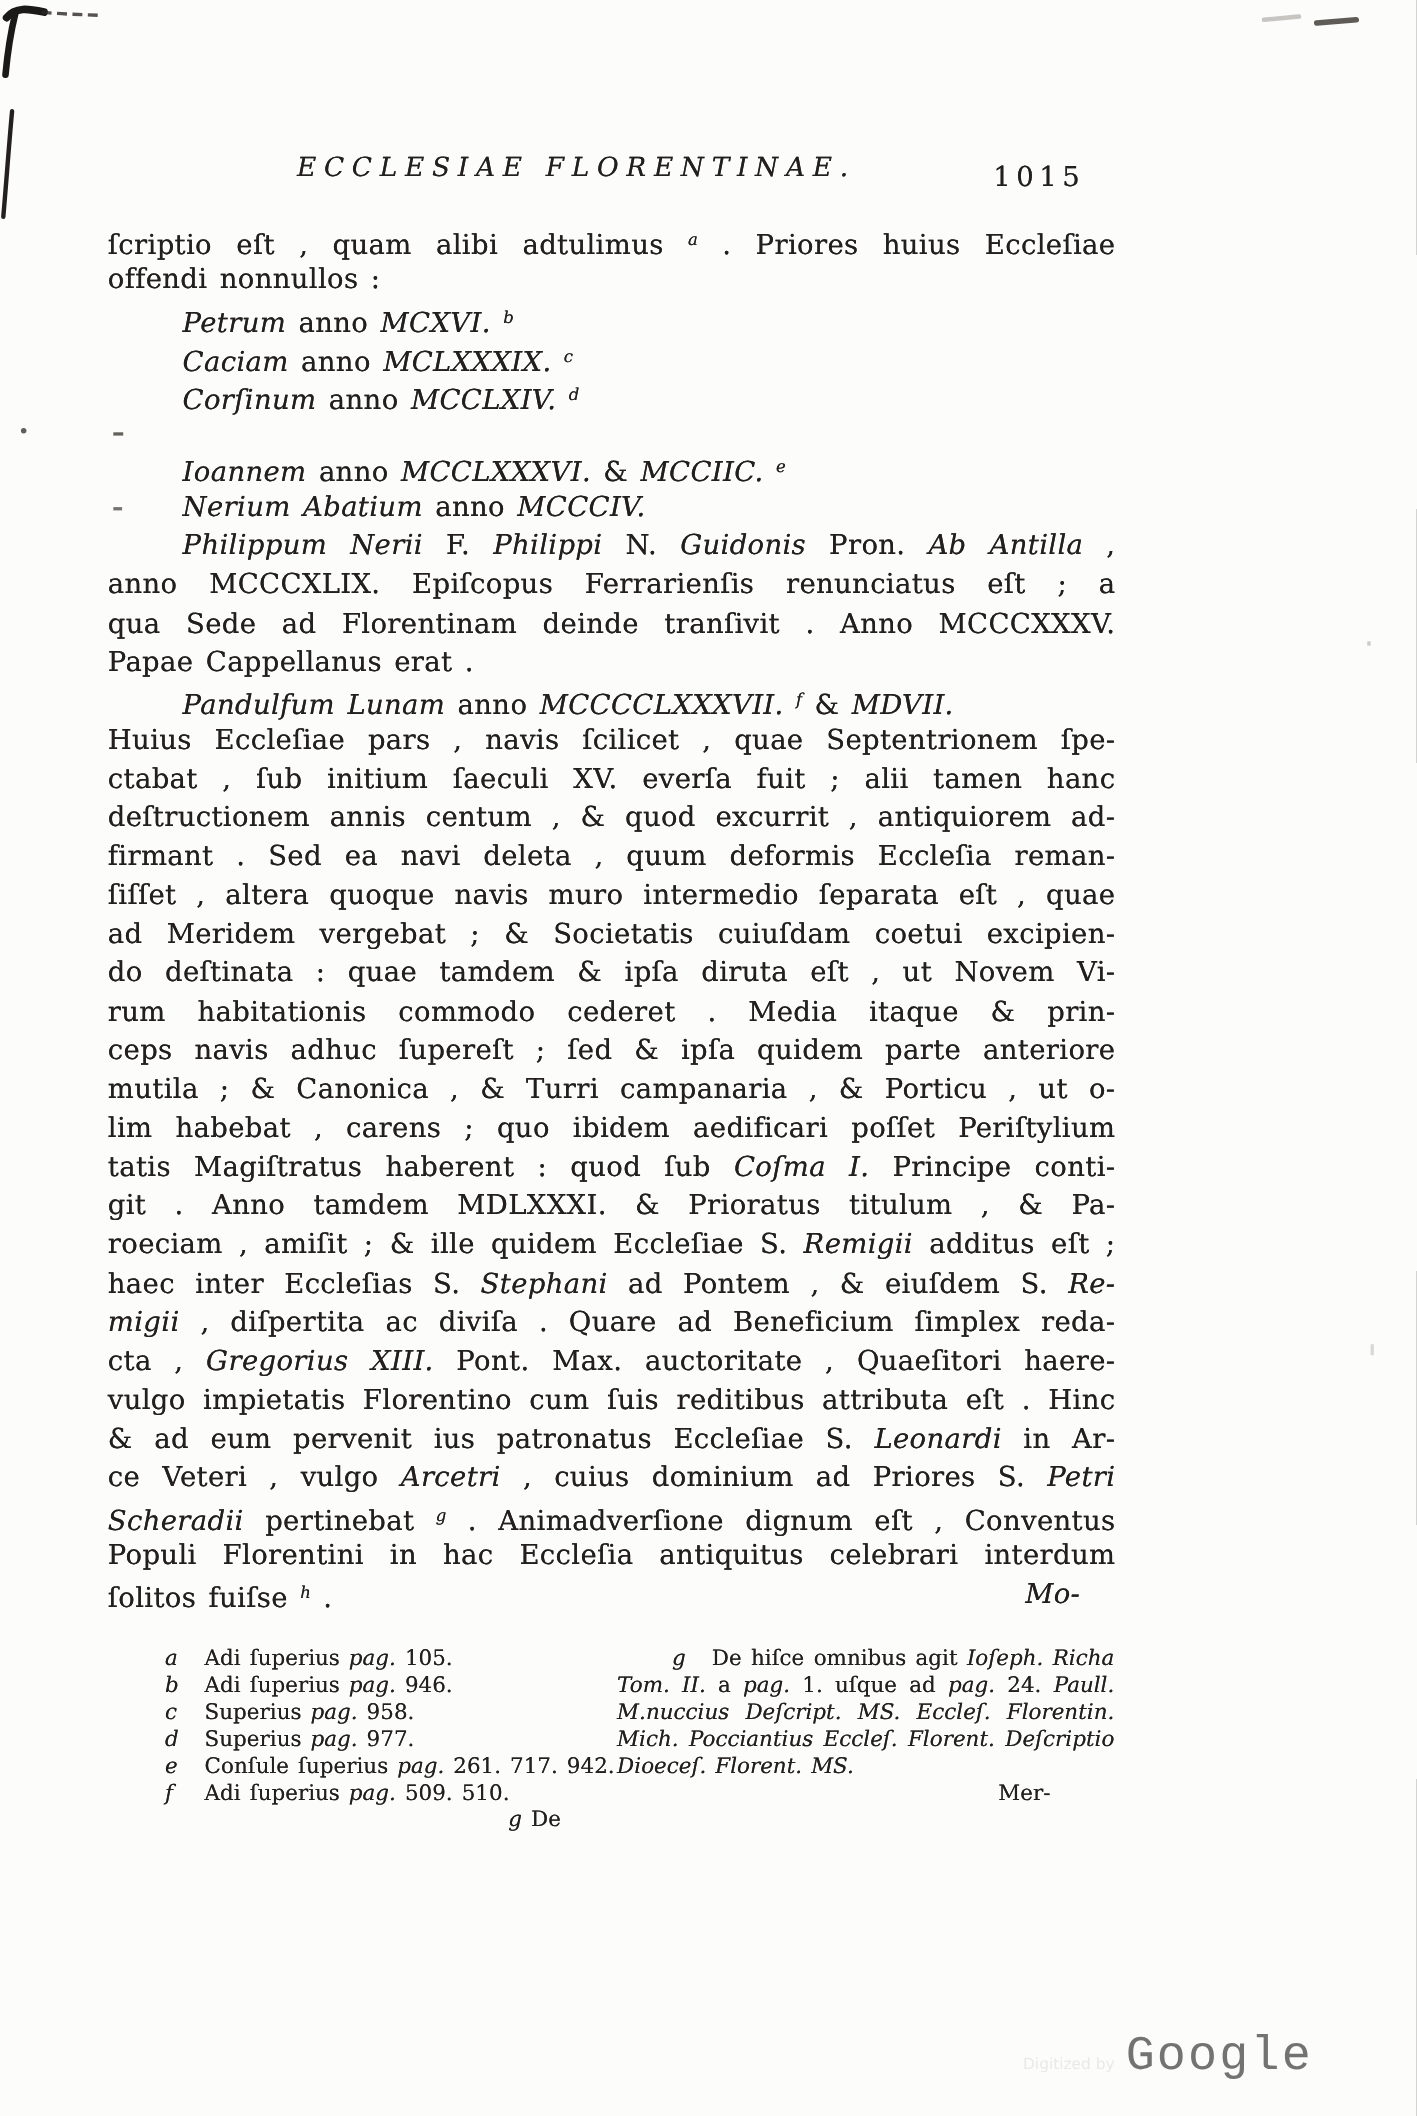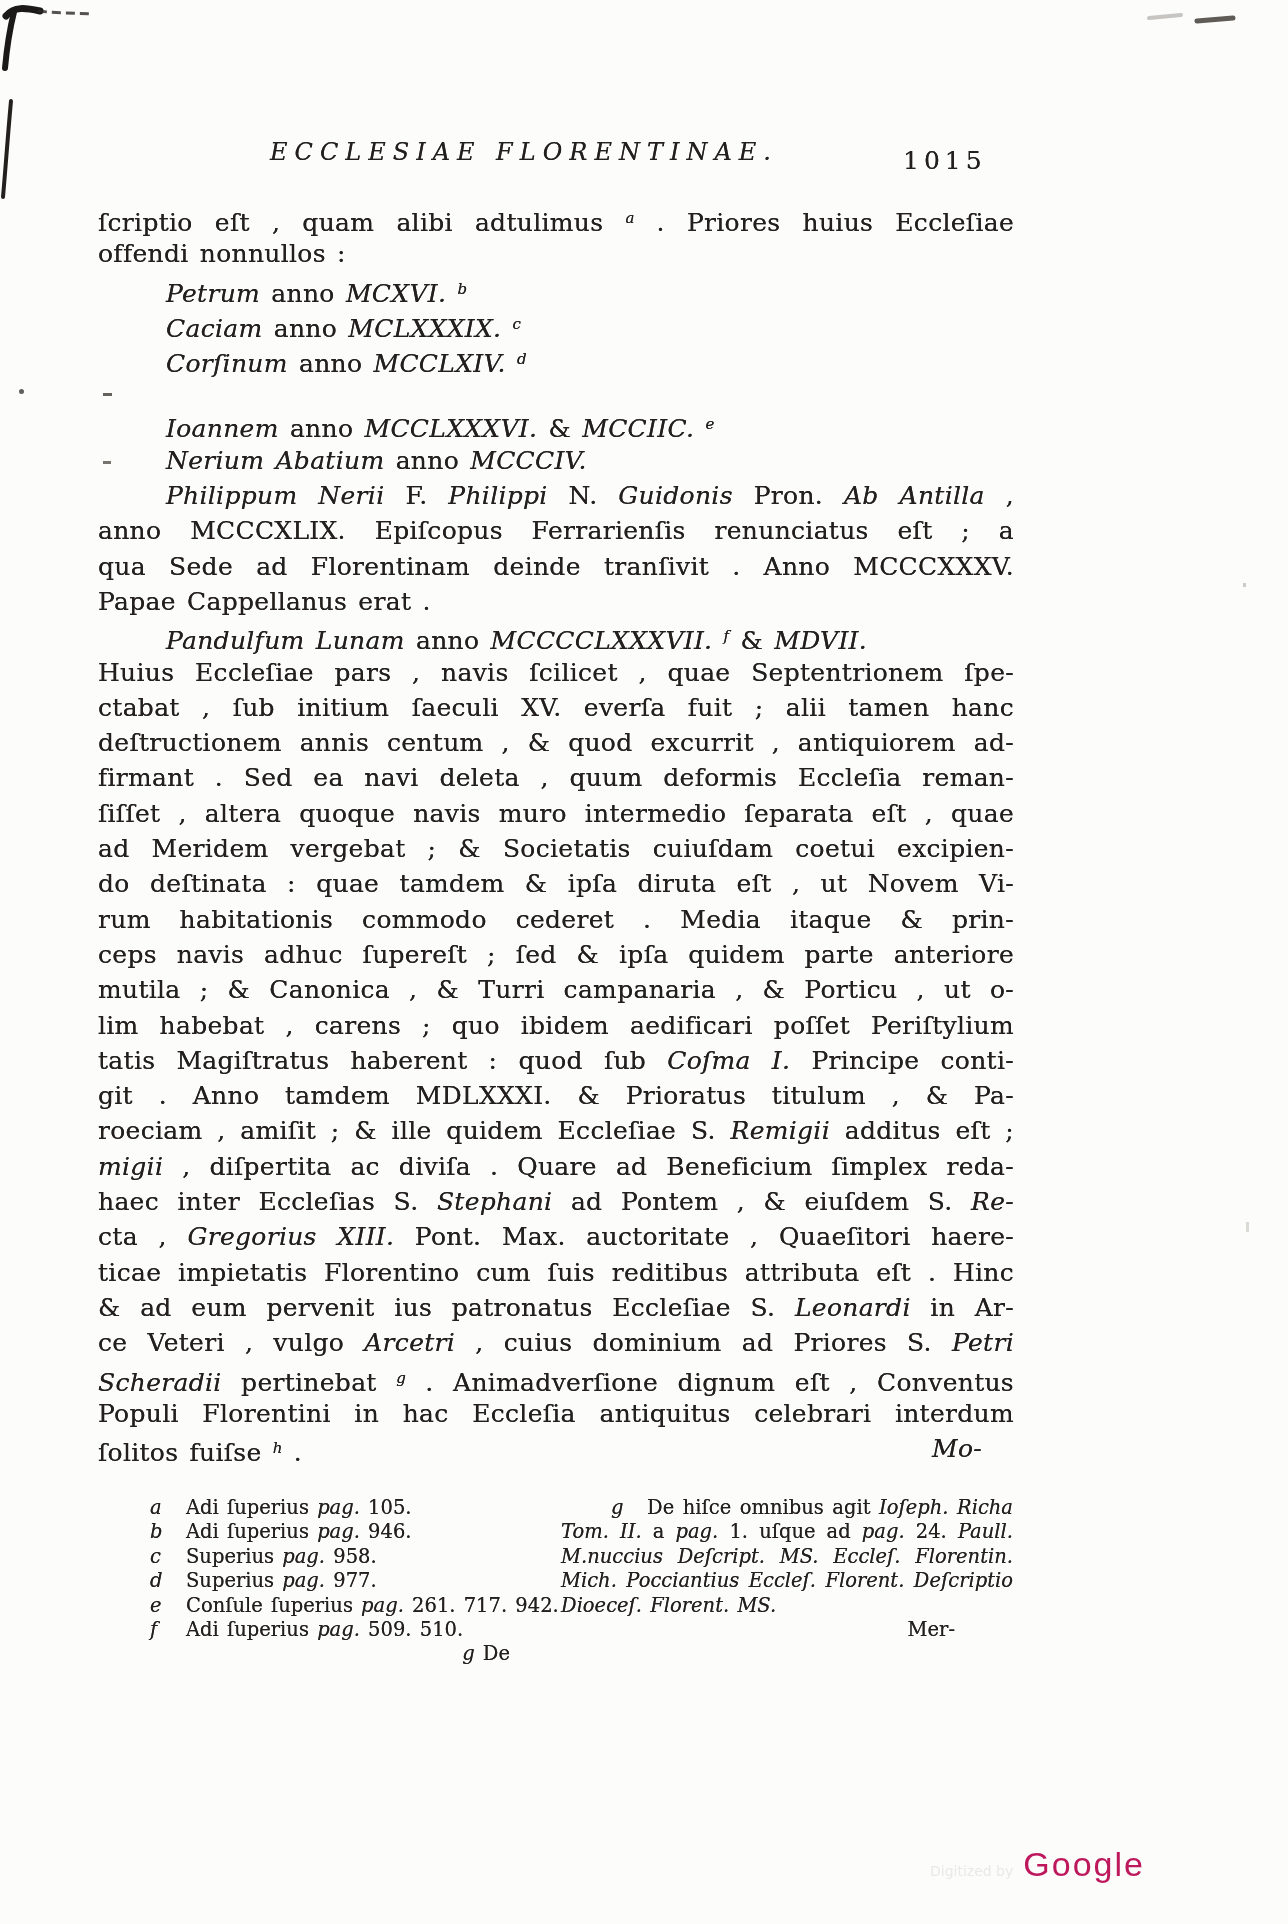--- a/index.html
+++ b/index.html
@@ -48,21 +48,21 @@
   .fncol .just{white-space:normal;text-align:justify;text-align-last:justify;}
   #fn-left{left:150px;width:398px;}
   #fn-right{left:561px;width:452px;}
   
   #watermark{
     position:absolute;left:930px;top:1845px;
     display:flex;align-items:baseline;gap:10px;
     user-select:none;
   }
   #watermark .wm-small{font-size:14px;color:#e9e9e9;font-family:"DejaVu Sans","Liberation Sans",sans-serif;}
-  #watermark .wm-logo{font-size:34px;color:#be185d;letter-spacing:2px;font-family:Liberation Sans, sans-serif;}
+  #watermark .wm-logo{font-size:44px;color:#737373;letter-spacing:2px;font-family:Liberation Mono, monospace;}
   
   .artifact{position:absolute;}
   #margin-dot{left:19px;top:389px;width:5px;height:5px;border-radius:50%;background:#3a3733;opacity:.8;}
   #margin-dash-1{left:103px;top:393px;width:9px;height:3px;background:#4a4640;opacity:.85;}
   #margin-dash-2{left:103px;top:461px;width:8px;height:3px;background:#55504a;opacity:.8;}
   #speck-1{left:1243px;top:583px;width:3px;height:4px;background:#b9b6b0;opacity:.7;}
   #speck-2{left:1246px;top:1222px;width:3px;height:10px;background:#c4c1bb;opacity:.6;}
 </style>
 </head>
 <body>
@@ -110,24 +110,24 @@
       <div class="line just"><span class="seg">ſiſſet , altera quoque navis muro intermedio ſeparata eſt , quae</span></div>
       <div class="line just"><span class="seg">ad Meridem vergebat ; &amp; Societatis cuiuſdam coetui excipien-</span></div>
       <div class="line just"><span class="seg">do deſtinata : quae tamdem &amp; ipſa diruta eſt , ut Novem Vi-</span></div>
       <div class="line just"><span class="seg">rum habitationis commodo cederet . Media itaque &amp; prin-</span></div>
       <div class="line just"><span class="seg">ceps navis adhuc ſupereſt ; ſed &amp; ipſa quidem parte anteriore</span></div>
       <div class="line just"><span class="seg">mutila ; &amp; Canonica , &amp; Turri campanaria , &amp; Porticu , ut o-</span></div>
       <div class="line just"><span class="seg">lim habebat , carens ; quo ibidem aedificari poſſet Periſtylium</span></div>
       <div class="line just"><span class="seg">tatis Magiſtratus haberent : quod ſub </span><span class="seg it">Coſma I.</span><span class="seg"> Principe conti-</span></div>
       <div class="line just"><span class="seg">git . Anno tamdem MDLXXXI. &amp; Prioratus titulum , &amp; Pa-</span></div>
       <div class="line just"><span class="seg">roeciam , amiſit ; &amp; ille quidem Eccleſiae S. </span><span class="seg it">Remigii</span><span class="seg"> additus eſt ;</span></div>
+      <div class="line just"><span class="seg">haec inter Eccleſias S. </span><span class="seg it">Stephani</span><span class="seg"> ad Pontem , &amp; eiuſdem S. </span><span class="seg it">Re-</span></div>
       <div class="line just"><span class="seg it">migii</span><span class="seg"> , diſpertita ac diviſa . Quare ad Beneficium ſimplex reda-</span></div>
-      <div class="line just"><span class="seg">haec inter Eccleſias S. </span><span class="seg it">Stephani</span><span class="seg"> ad Pontem , &amp; eiuſdem S. </span><span class="seg it">Re-</span></div>
       <div class="line just"><span class="seg">cta , </span><span class="seg it">Gregorius XIII.</span><span class="seg"> Pont. Max. auctoritate , Quaeſitori haere-</span></div>
-      <div class="line just"><span class="seg">ticae impietatis Florentino cum ſuis reditibus attributa eſt . Hinc</span></div>
+      <div class="line just"><span class="seg">vulgo impietatis Florentino cum ſuis reditibus attributa eſt . Hinc</span></div>
       <div class="line just"><span class="seg">&amp; ad eum pervenit ius patronatus Eccleſiae S. </span><span class="seg it">Leonardi</span><span class="seg"> in Ar-</span></div>
       <div class="line just"><span class="seg">ce Veteri , vulgo </span><span class="seg it">Arcetri</span><span class="seg"> , cuius dominium ad Priores S. </span><span class="seg it">Petri</span></div>
       <div class="line just"><span class="seg it">Scheradii</span><span class="seg"> pertinebat </span><span class="seg sup">g</span><span class="seg"> . Animadverſione dignum eſt , Conventus</span></div>
       <div class="line just"><span class="seg">Populi Florentini in hac Eccleſia antiquitus celebrari interdum</span></div>
       <div class="line"><span class="seg">ſolitos fuiſse </span><span class="seg sup">h</span><span class="seg"> .</span><span class="seg it catchword">Mo-</span></div>
     </div>
 
   <div id="fn-left" class="fncol">
       <div class="line"><span class="seg mk">a</span><span class="seg">Adi ſuperius </span><span class="seg it">pag.</span><span class="seg"> 105.</span></div>
       <div class="line"><span class="seg mk">b</span><span class="seg">Adi ſuperius </span><span class="seg it">pag.</span><span class="seg"> 946.</span></div>

